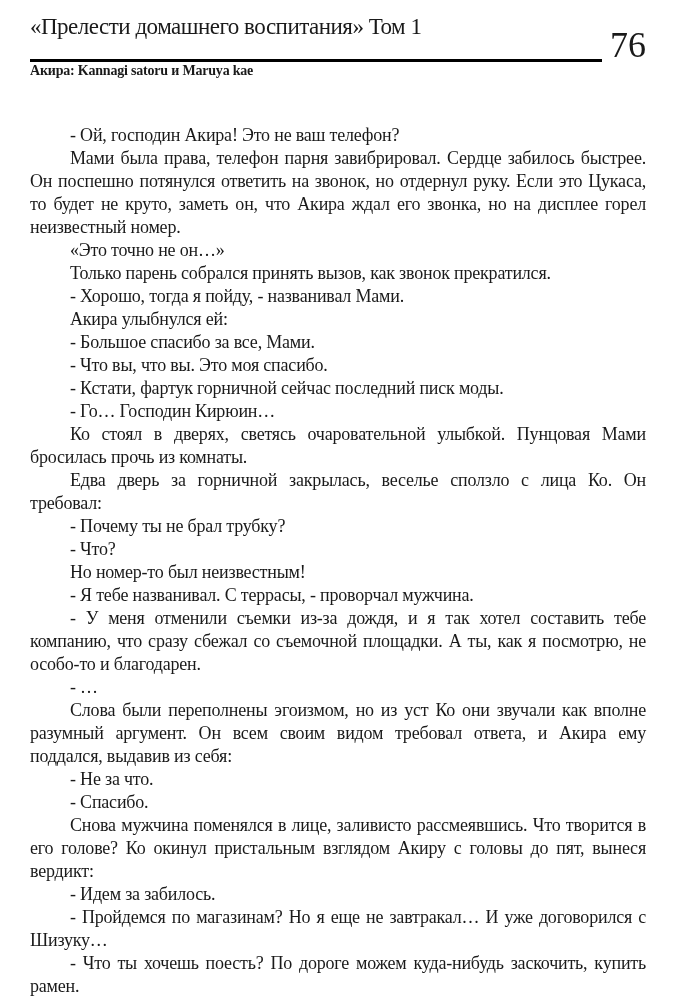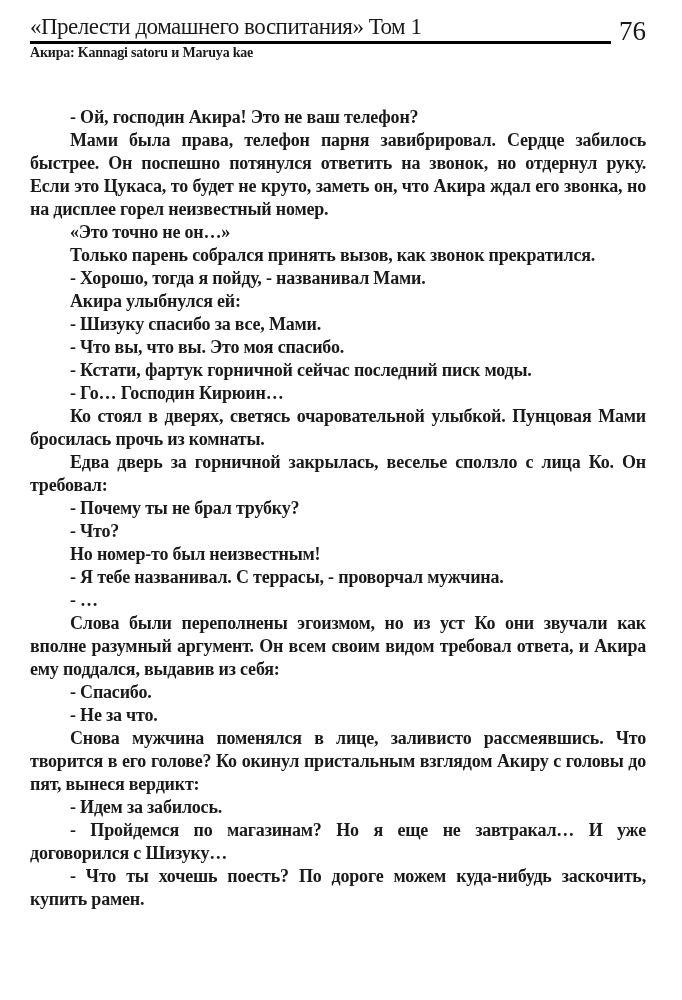--- a/index.html
+++ b/index.html
@@ -22,24 +22,24 @@
     display: flex;
     align-items: flex-end;
   }
   .book-title {
     flex: 1;
     font-size: 23px;
     line-height: 1.15;
     letter-spacing: -0.5px;
     white-space: nowrap;
     border-bottom: 3px solid #000000;
-    padding-bottom: 1px;
+    padding-bottom: 19px;
   }
   .page-number {
-    font-size: 27px;
+    font-size: 36px;
     line-height: 1;
     margin-left: 8px;
     margin-bottom: -1px;
   }
   .authors-line {
     font-size: 14px;
     font-weight: bold;
     letter-spacing: -0.2px;
     margin-top: 1px;
     white-space: nowrap;
@@ -48,21 +48,20 @@
     margin-top: 45px;
     font-size: 18px;
     line-height: 23px;
     text-align: justify;
     letter-spacing: -0.2px;
   }
   .page-body p {
     margin: 0;
     padding: 0;
     text-indent: 40px;
-    font-weight: bold;
   }
 </style>
 </head>
 <body>
 
 <div class="page">
   <header>
     <div class="header-row">
       <span class="book-title">«Прелести домашнего воспитания» Том 1</span>
       <span class="page-number">76</span>
@@ -70,32 +69,33 @@
     <div class="authors-line">Акира: Kannagi satoru и Maruya kae</div>
   </header>
 
   <main class="page-body">
       <p>- Ой, господин Акира! Это не ваш телефон?</p>
       <p>Мами была права, телефон парня завибрировал. Сердце забилось быстрее. Он поспешно потянулся ответить на звонок, но отдернул руку. Если это Цукаса, то будет не круто, заметь он, что Акира ждал его звонка, но на дисплее горел неизвестный номер.</p>
       <p>«Это точно не он…»</p>
       <p>Только парень собрался принять вызов, как звонок прекратился.</p>
       <p>- Хорошо, тогда я пойду, - названивал Мами.</p>
       <p>Акира улыбнулся ей:</p>
-      <p>- Шизуку спасибо за все, Мами.</p>
+      <p>- Большое спасибо за все, Мами.</p>
       <p>- Что вы, что вы. Это моя спасибо.</p>
       <p>- Кстати, фартук горничной сейчас последний писк моды.</p>
       <p>- Го… Господин Кирюин…</p>
       <p>Ко стоял в дверях, светясь очаровательной улыбкой. Пунцовая Мами бросилась прочь из комнаты.</p>
       <p>Едва дверь за горничной закрылась, веселье сползло с лица Ко. Он требовал:</p>
       <p>- Почему ты не брал трубку?</p>
       <p>- Что?</p>
       <p>Но номер-то был неизвестным!</p>
       <p>- Я тебе названивал. С террасы, - проворчал мужчина.</p>
+      <p>- У меня отменили съемки из-за дождя, и я так хотел составить тебе компанию, что сразу сбежал со съемочной площадки. А ты, как я посмотрю, не особо-то и благодарен.</p>
       <p>- …</p>
       <p>Слова были переполнены эгоизмом, но из уст Ко они звучали как вполне разумный аргумент. Он всем своим видом требовал ответа, и Акира ему поддался, выдавив из себя:</p>
+      <p>- Не за что.</p>
       <p>- Спасибо.</p>
-      <p>- Не за что.</p>
       <p>Снова мужчина поменялся в лице, заливисто рассмеявшись. Что творится в его голове? Ко окинул пристальным взглядом Акиру с головы до пят, вынеся вердикт:</p>
       <p>- Идем за забилось.</p>
       <p>- Пройдемся по магазинам? Но я еще не завтракал… И уже договорился с Шизуку…</p>
       <p>- Что ты хочешь поесть? По дороге можем куда-нибудь заскочить, купить рамен.</p>
     </main>
 </div>
 
 </body></html>

